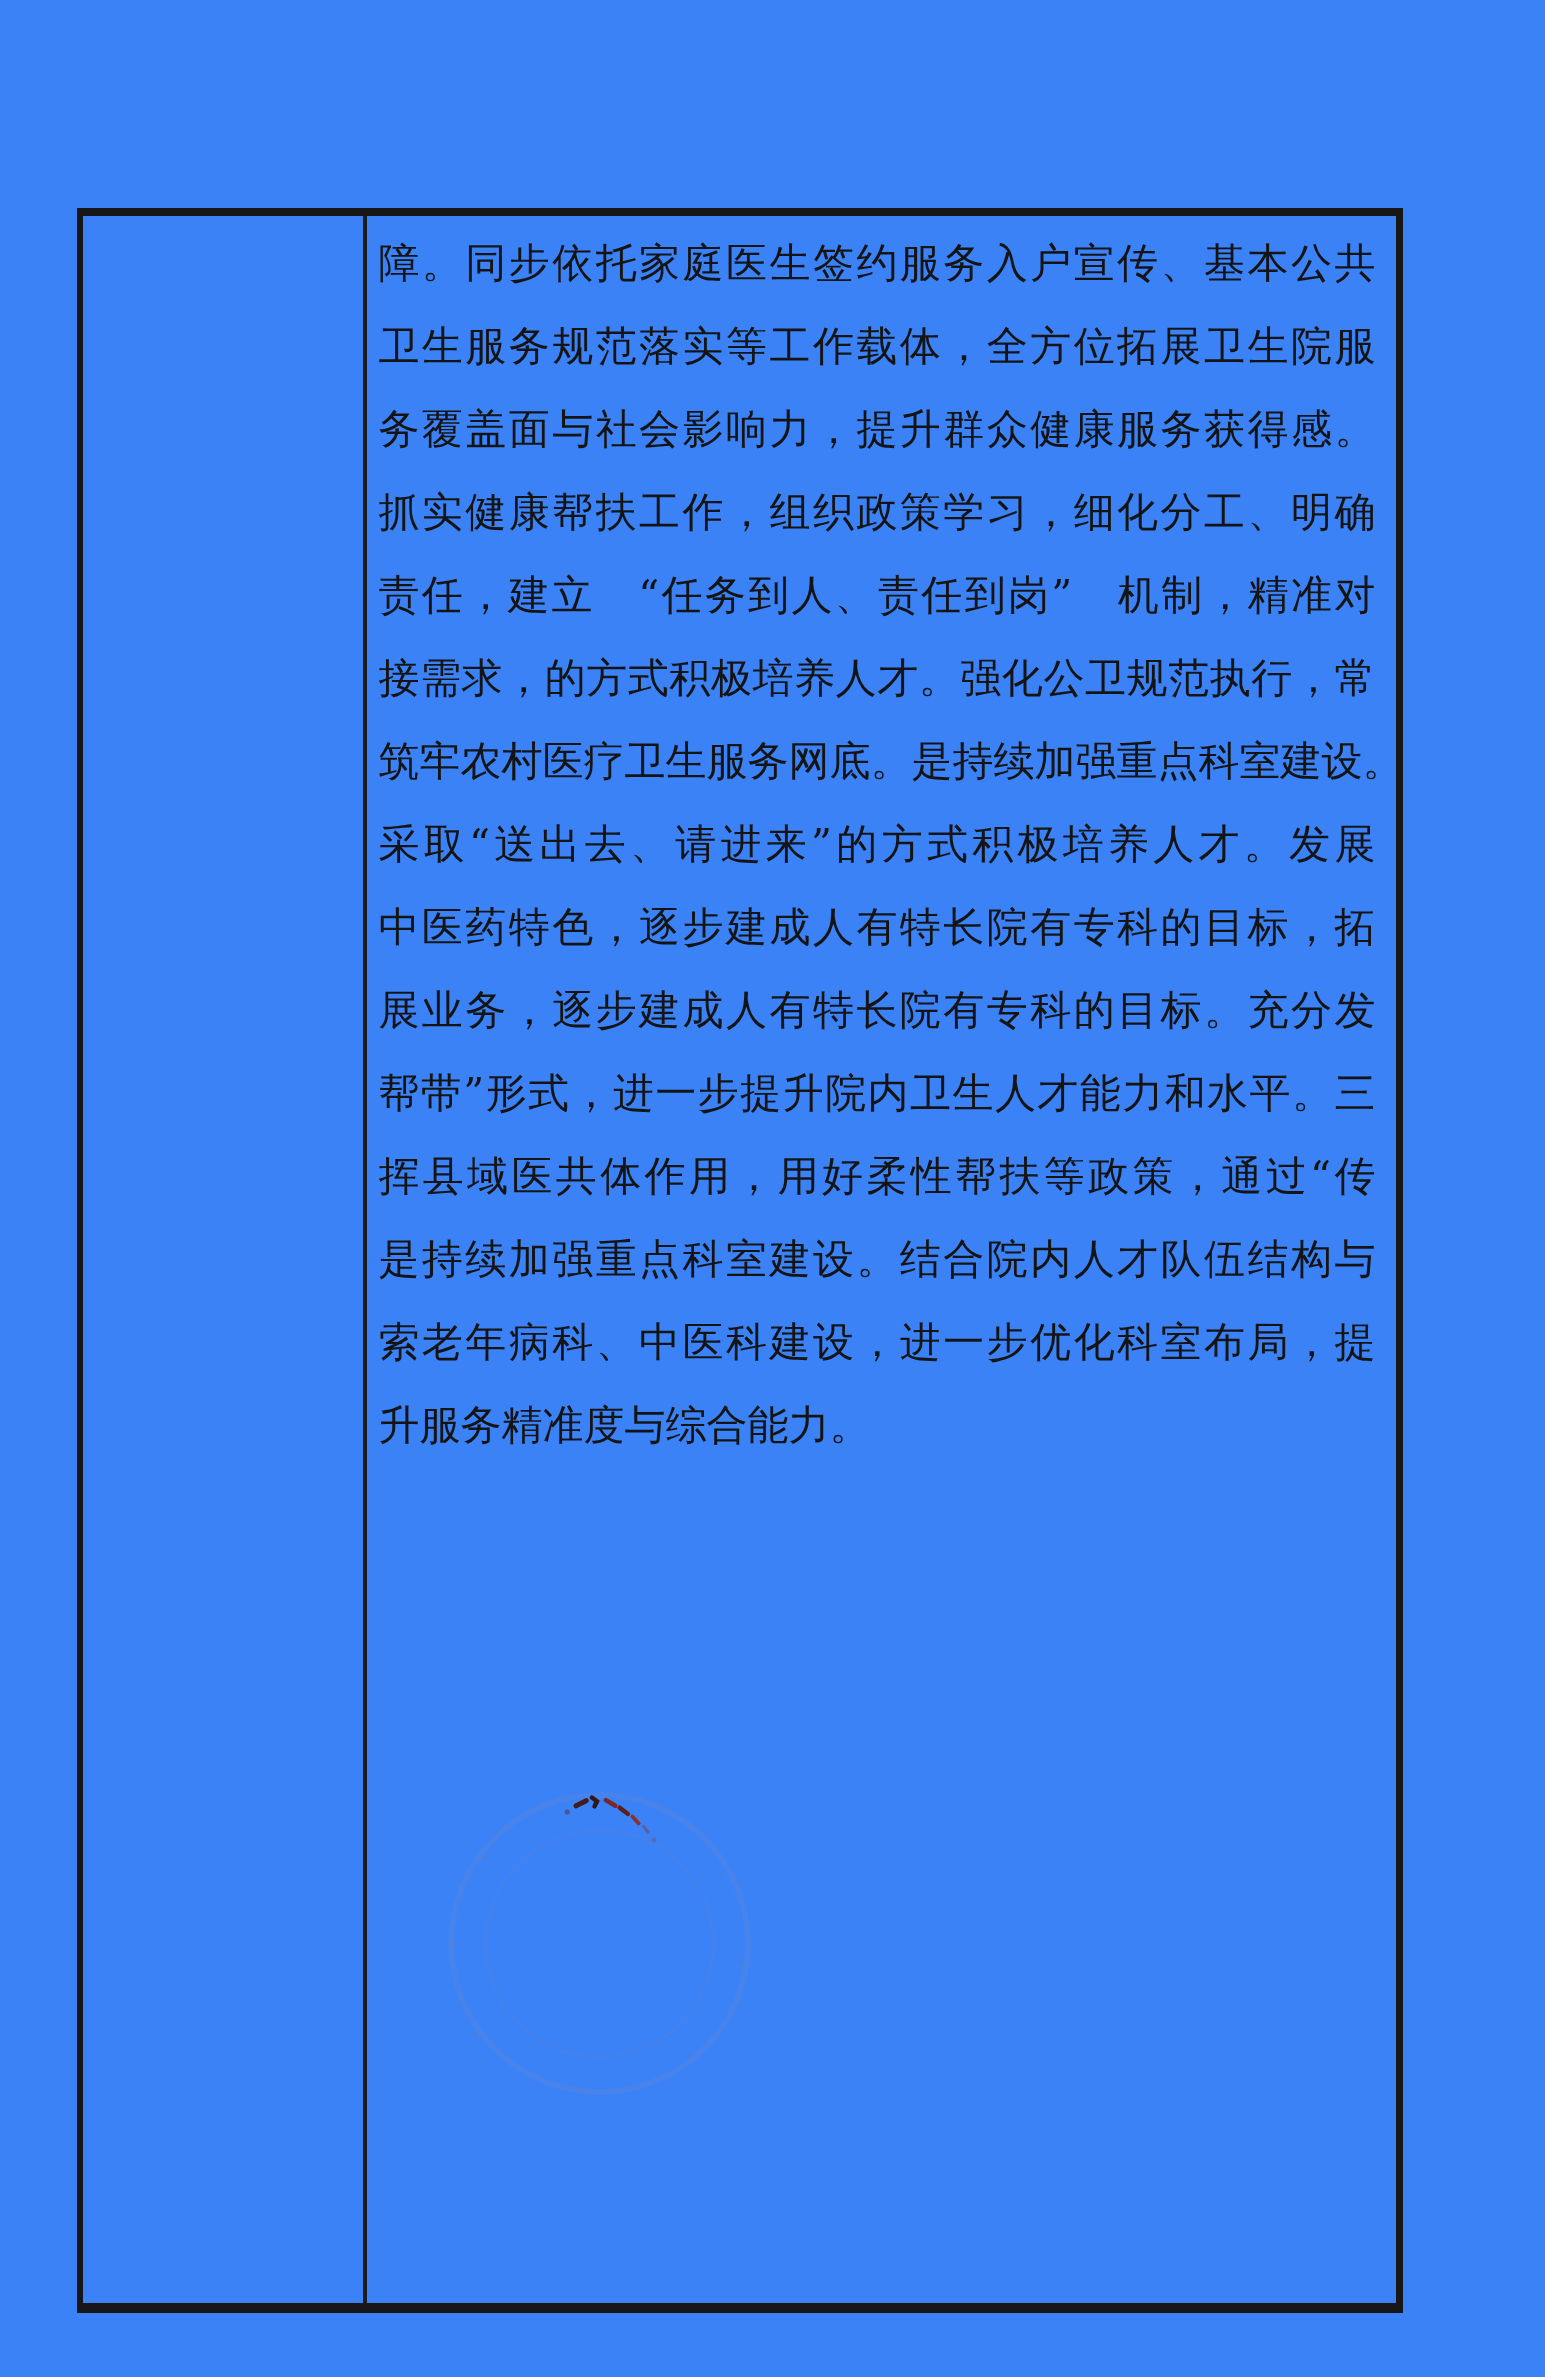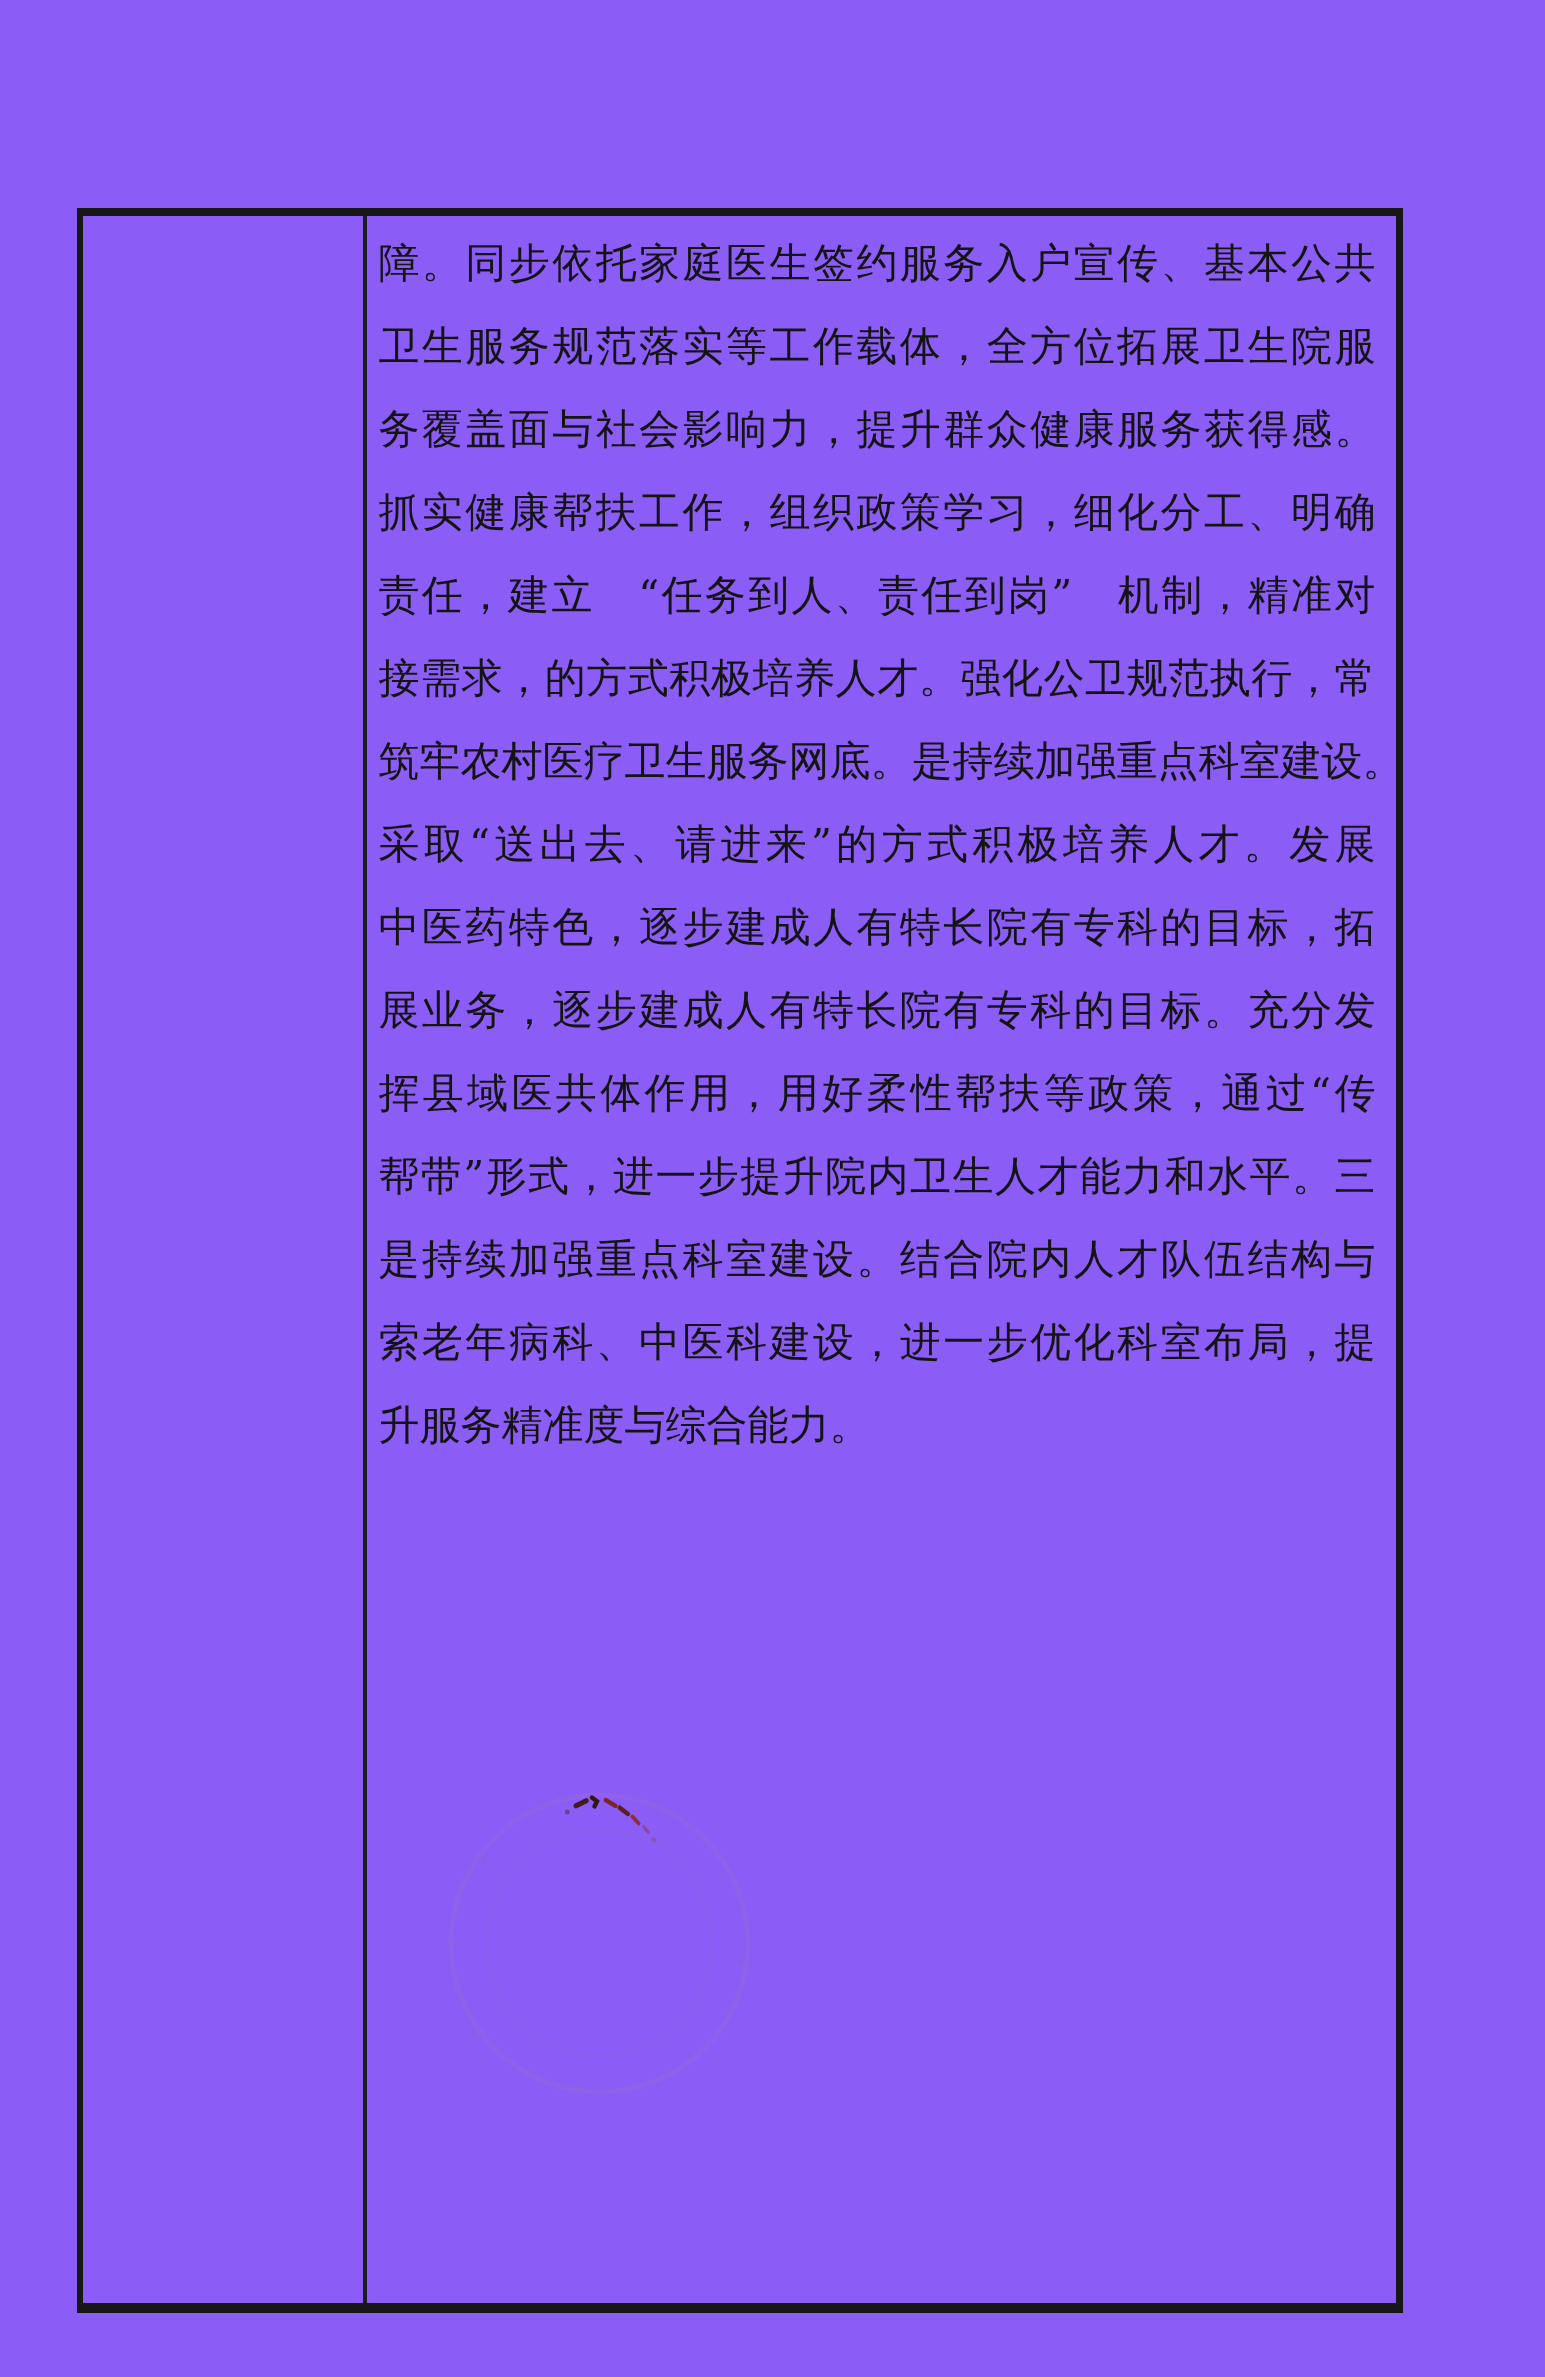--- a/index.html
+++ b/index.html
@@ -8,21 +8,21 @@
     width: 1545px;
     height: 2377px;
     background: #fefefe;
     font-family: "DejaVu Serif", serif;
     overflow: hidden;
   }
   .page {
     position: relative;
     width: 1545px;
     height: 2377px;
-    background: #8b5cf6;
+    background: #3b82f6;
   }
   .report-table {
     position: absolute;
     left: 77px;
     top: 208px;
     width: 1326px;
     height: 2105px;
     box-sizing: border-box;
     border-style: solid;
     border-color: #171717;
@@ -85,22 +85,22 @@
           <div class="text-line">障。同步依托家庭医生签约服务入户宣传、基本公共</div>
           <div class="text-line">卫生服务规范落实等工作载体，全方位拓展卫生院服</div>
           <div class="text-line">务覆盖面与社会影响力，提升群众健康服务获得感。</div>
           <div class="text-line">抓实健康帮扶工作，组织政策学习，细化分工、明确</div>
           <div class="text-line">责任，建立　“任务到人、责任到岗”　机制，精准对</div>
           <div class="text-line">接需求，的方式积极培养人才。强化公卫规范执行，常</div>
           <div class="text-line">筑牢农村医疗卫生服务网底。是持续加强重点科室建设。</div>
           <div class="text-line">采取“送出去、请进来”的方式积极培养人才。发展</div>
           <div class="text-line">中医药特色，逐步建成人有特长院有专科的目标，拓</div>
           <div class="text-line">展业务，逐步建成人有特长院有专科的目标。充分发</div>
+          <div class="text-line">帮带”形式，进一步提升院内卫生人才能力和水平。三</div>
           <div class="text-line">挥县域医共体作用，用好柔性帮扶等政策，通过“传</div>
-          <div class="text-line">帮带”形式，进一步提升院内卫生人才能力和水平。三</div>
           <div class="text-line">是持续加强重点科室建设。结合院内人才队伍结构与</div>
           <div class="text-line">索老年病科、中医科建设，进一步优化科室布局，提</div>
           <div class="text-line">升服务精准度与综合能力。</div>
         </div>
 
       <svg class="stamp" viewBox="0 0 660 660" xmlns="http://www.w3.org/2000/svg">
 
         <circle cx="330" cy="330" r="235" fill="none" stroke="rgba(185,143,143,0.10)" stroke-width="9"></circle>
         <circle cx="330" cy="330" r="180" fill="none" stroke="rgba(185,143,143,0.05)" stroke-width="6"></circle>
 

